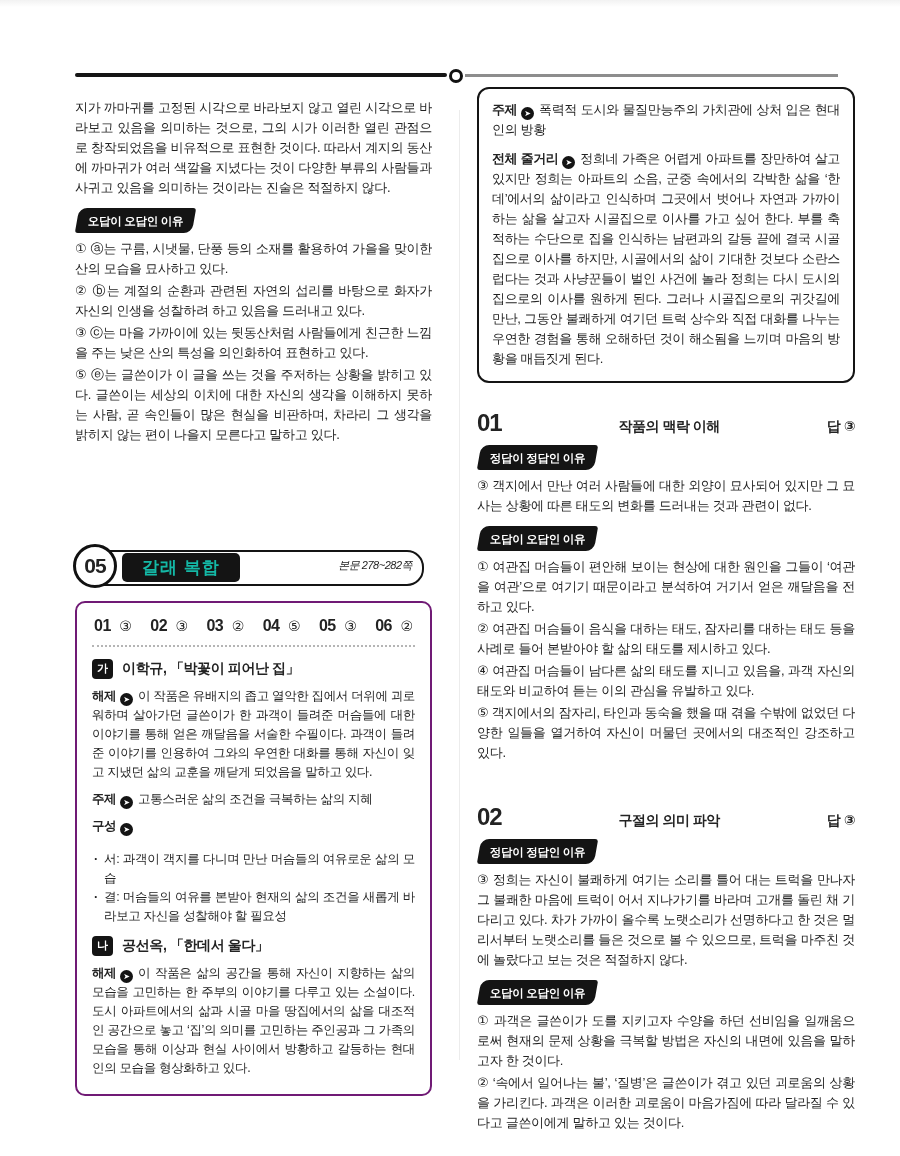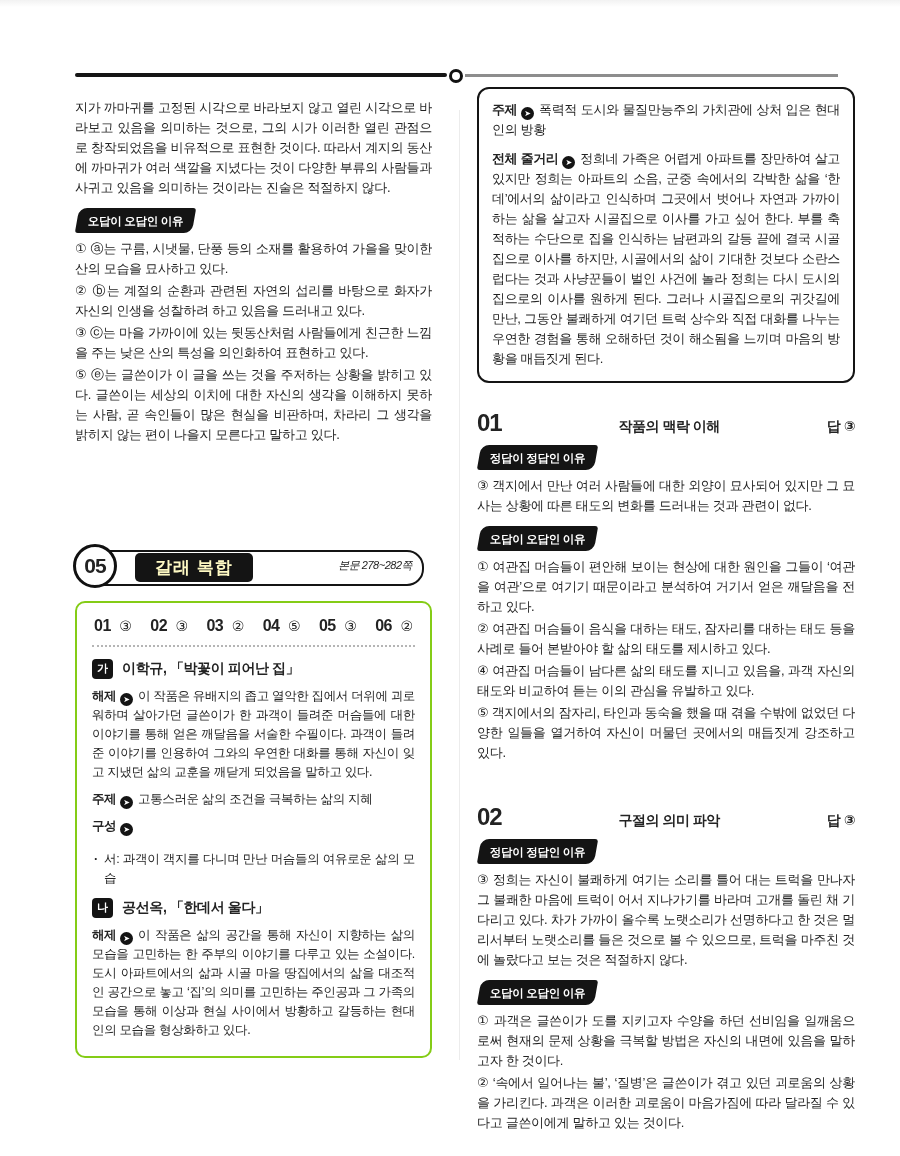--- a/index.html
+++ b/index.html
@@ -34,30 +34,30 @@
   .ribbon{display:inline-block;background:#141414;color:#fff;
     transform:skewX(-10deg);border-radius:8px 3px 8px 3px;
     padding:3px 11px 4px;margin:8px 0 6px 2px;}
   .ribbon-t{display:inline-block;transform:skewX(10deg);
     font-size:11.5px;font-weight:bold;letter-spacing:-0.3px;}
 
   
   .sec-header{position:relative;height:46px;margin-top:100px;}
   .sec-outline{position:absolute;left:14px;right:8px;top:5px;height:32px;
     border:2.5px solid #141414;border-radius:8px 17px 17px 8px;background:#fff;}
-  .sec-pill{position:absolute;left:60px;top:8px;height:29px;line-height:29px;
-    background:#141414;color:#fef9c3;border-radius:5px;padding:0 20px;
+  .sec-pill{position:absolute;left:47px;top:8px;height:29px;line-height:29px;
+    background:#141414;color:#14b8a6;border-radius:5px;padding:0 20px;
     font-size:17px;font-weight:bold;letter-spacing:1px;}
   .sec-circle{position:absolute;left:-2px;top:-1px;width:38px;height:38px;
     border:3.5px solid #111;border-radius:50%;background:#fff;
     font-size:21px;font-weight:bold;text-align:center;line-height:38px;letter-spacing:-1px;}
   .sec-ref{position:absolute;right:20px;top:13px;font-size:11px;letter-spacing:-0.5px;color:#222;font-style:italic;}
 
   
-  .ansbox{margin-top:10px;border:2px solid #84cc16;border-radius:10px;
+  .ansbox{margin-top:10px;border:2px solid #701a75;border-radius:10px;
     padding:12px 15px 16px;background:#fff;}
   .ansrow{display:flex;justify-content:space-between;align-items:baseline;padding:2px 2px 0;}
   .ansrow .pair{white-space:nowrap;}
   .ans-no{font-size:16px;font-weight:bold;letter-spacing:-0.5px;}
   .ans-val{font-size:14px;margin-left:4px;}
   .dotline{border:none;border-top:2px dotted #b5b5b5;margin:10px 0 12px;}
 
   .work-title{font-size:14px;font-weight:bold;letter-spacing:-0.4px;
     margin:10px 0 8px;text-align:left;}
   .work-badge{display:inline-block;background:#141414;color:#fff;border-radius:4px;
@@ -160,20 +160,21 @@
         <b class="lbl">해제</b><span class="goicon"></span><span>이 작품은 유배지의 좁고 열악한 집에서 더위에 괴로워하며 살아가던 글쓴이가 한 과객이 들려준 머슴들에 대한 이야기를 통해 얻은 깨달음을 서술한 수필이다. 과객이 들려준 이야기를 인용하여 그와의 우연한 대화를 통해 자신이 잊고 지냈던 삶의 교훈을 깨닫게 되었음을 말하고 있다.</span>
       </p>
       <p class="inbox">
         <b class="lbl">주제</b><span class="goicon"></span><span>고통스러운 삶의 조건을 극복하는 삶의 지혜</span>
       </p>
       <p class="inbox" style="margin-bottom:14px;">
         <b class="lbl">구성</b><span class="goicon"></span>
       </p>
       <ul class="guseong">
         <li><span>서: 과객이 객지를 다니며 만난 머슴들의 여유로운 삶의 모습</span></li>
+        <li><span>결: 머슴들의 여유를 본받아 현재의 삶의 조건을 새롭게 바라보고 자신을 성찰해야 할 필요성</span></li>
       </ul>
 
       <div class="work-title">
         <span class="work-badge">나</span>
         <span>공선옥, 「한데서 울다」</span>
       </div>
       <p class="inbox" style="margin-bottom:0;">
         <b class="lbl">해제</b><span class="goicon"></span><span>이 작품은 삶의 공간을 통해 자신이 지향하는 삶의 모습을 고민하는 한 주부의 이야기를 다루고 있는 소설이다. 도시 아파트에서의 삶과 시골 마을 땅집에서의 삶을 대조적인 공간으로 놓고 ‘집’의 의미를 고민하는 주인공과 그 가족의 모습을 통해 이상과 현실 사이에서 방황하고 갈등하는 현대인의 모습을 형상화하고 있다.</span>
       </p>
     </div>
@@ -202,21 +203,21 @@
       </div>
       <p class="body">③ 객지에서 만난 여러 사람들에 대한 외양이 묘사되어 있지만 그 묘사는 상황에 따른 태도의 변화를 드러내는 것과 관련이 없다.</p>
       <div>
         <span class="ribbon">
           <span class="ribbon-t">오답이 오답인 이유</span>
         </span>
       </div>
       <p class="body">① 여관집 머슴들이 편안해 보이는 현상에 대한 원인을 그들이 ‘여관을 여관’으로 여기기 때문이라고 분석하여 거기서 얻은 깨달음을 전하고 있다.</p>
       <p class="body">② 여관집 머슴들이 음식을 대하는 태도, 잠자리를 대하는 태도 등을 사례로 들어 본받아야 할 삶의 태도를 제시하고 있다.</p>
       <p class="body">④ 여관집 머슴들이 남다른 삶의 태도를 지니고 있음을, 과객 자신의 태도와 비교하여 듣는 이의 관심을 유발하고 있다.</p>
-      <p class="body">⑤ 객지에서의 잠자리, 타인과 동숙을 했을 때 겪을 수밖에 없었던 다양한 일들을 열거하여 자신이 머물던 곳에서의 매듭짓게 강조하고 있다.</p>
+      <p class="body">⑤ 객지에서의 잠자리, 타인과 동숙을 했을 때 겪을 수밖에 없었던 다양한 일들을 열거하여 자신이 머물던 곳에서의 대조적인 강조하고 있다.</p>
     </div>
 
     <div class="qblock qblock2">
       <div class="qhead">
         <span class="qnum">02</span>
         <span class="qtitle">구절의 의미 파악</span>
         <span class="qans">답 ③</span>
       </div>
       <div>
         <span class="ribbon">

